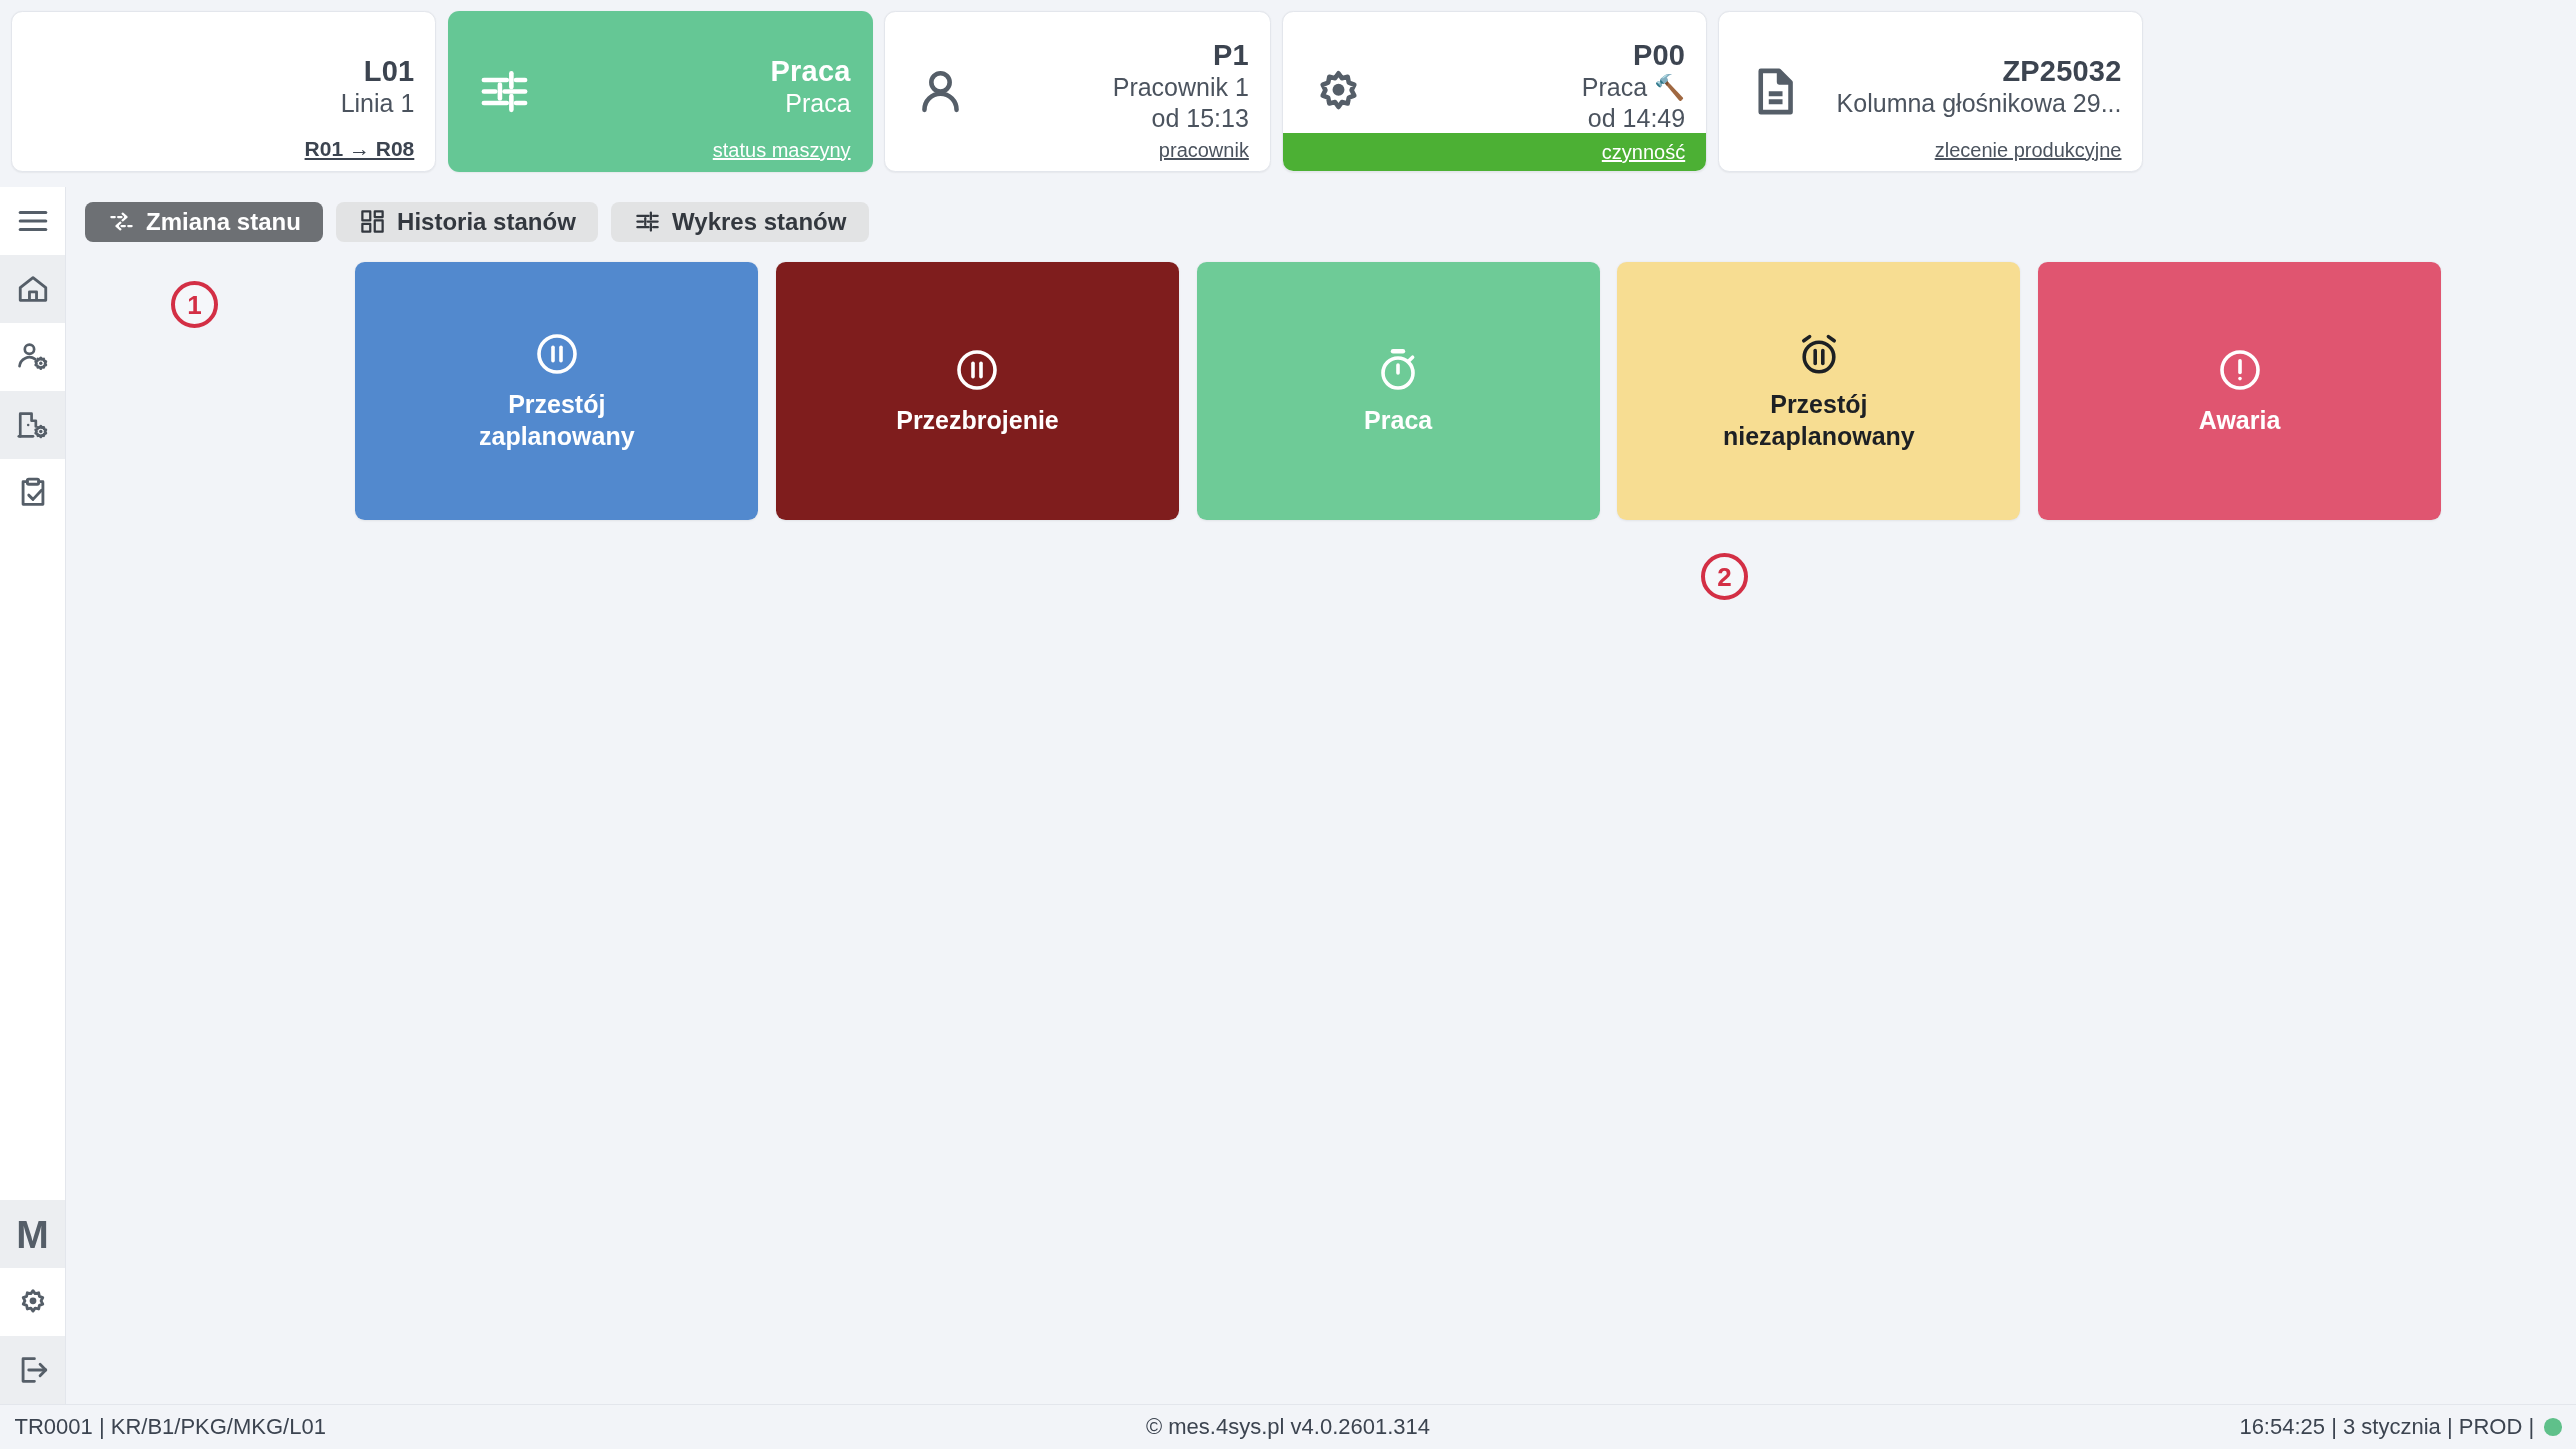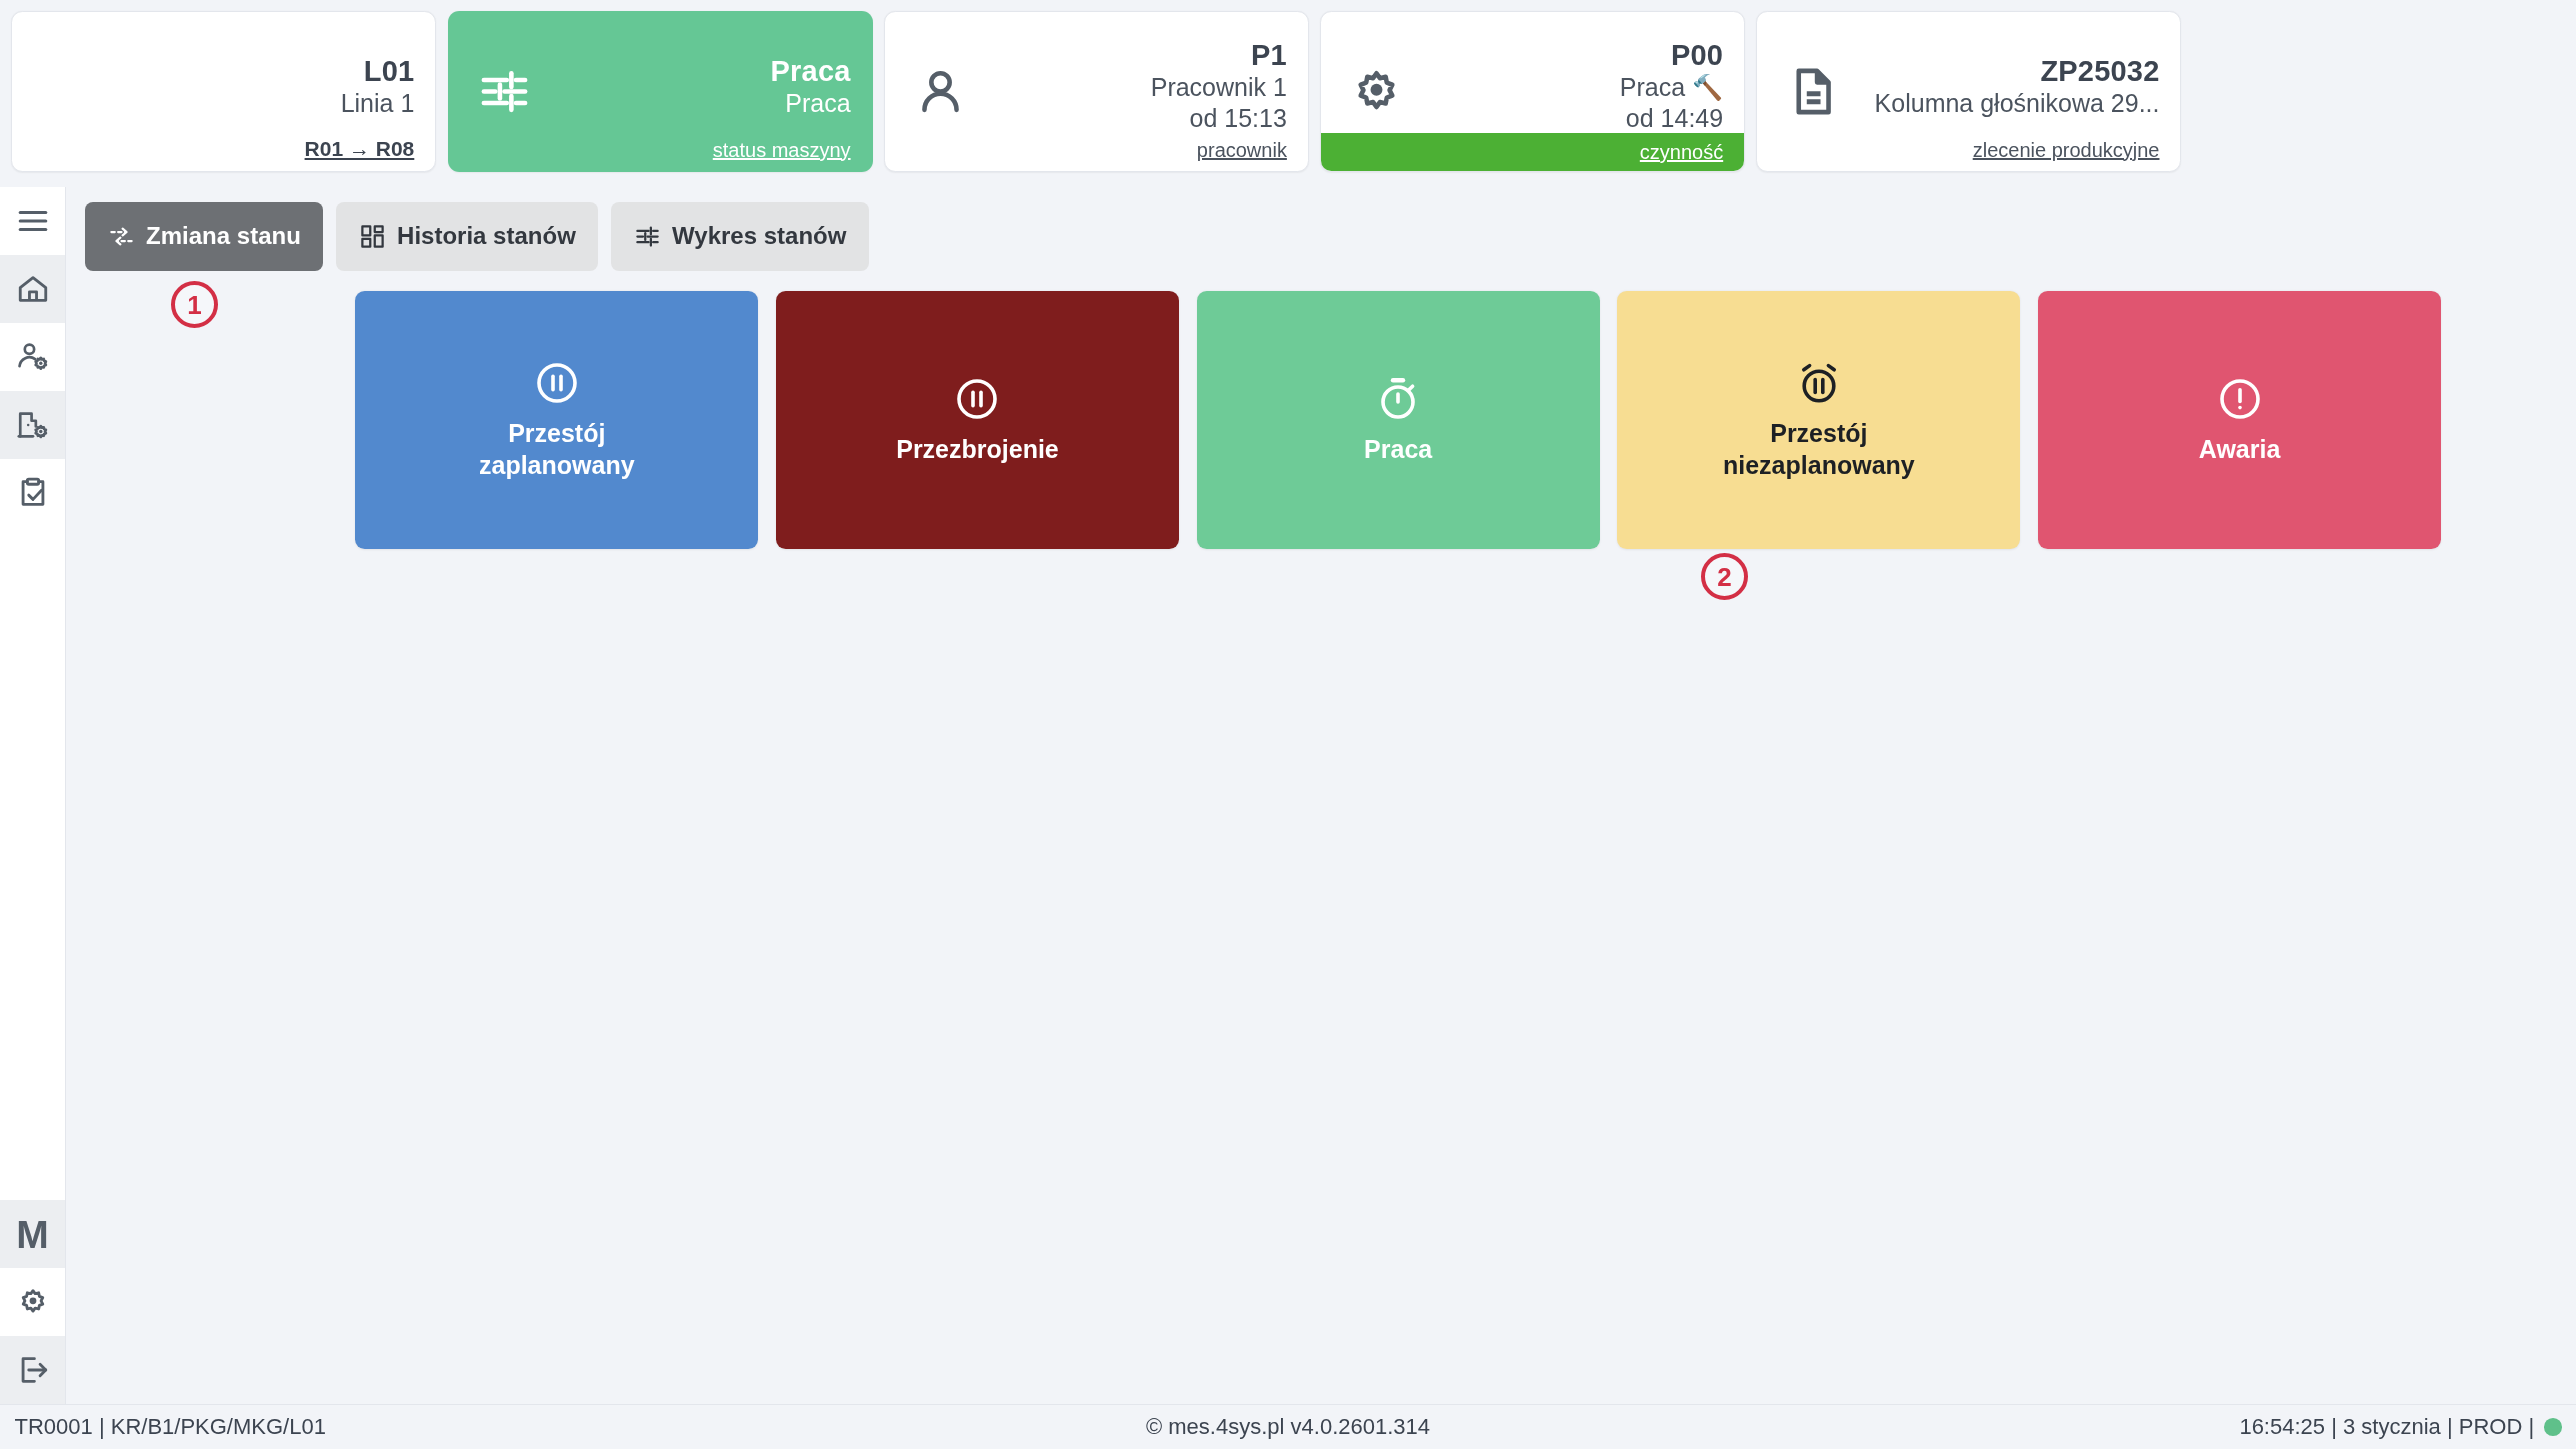--- a/index.html
+++ b/index.html
@@ -25,21 +25,21 @@
     background: #ffffff;
     border: 1.6px solid #e3e6ec;
     border-radius: 11.3px;
     display: flex; align-items: center;
     padding: 0 21px;
     overflow: hidden;
     box-shadow: 0 0.8px 1.6px rgba(0,0,0,.05);
   }
   .card.c-line   { width: 425px; }
   .card.c-status { width: 425px; border-color: transparent; background: #65c795; }
-  .card.c-worker { width: 425px; }
+  .card.c-worker { width: 387px; }
   .card.c-act    { width: 425px; }
   .card.c-order  { width: 425px; }
 
   .card-icon {
     flex: 0 0 auto; width: 69px; height: 69px;
     display: flex; align-items: center; justify-content: center;
     color: #555e68;
   }
   .card.c-status .card-icon { color: #ffffff; }
   .card-icon svg { width: 55px; height: 55px; display: block; }
@@ -93,21 +93,21 @@
   
   .main {
     position: absolute; top: 187px; left: 66px; right: 0; bottom: 45px;
     background: #f2f4f8;
     padding: 14.5px 0 0 19.3px;
   }
 
   .tabs { display: flex; gap: 13px; align-items: center; margin-bottom: 9.7px; }
   .tab {
     display: flex; align-items: center; gap: 11.3px;
-    height: 69px; padding: 0 22.5px;
+    height: 40px; padding: 0 22.5px;
     border-radius: 8px;
     background: #e2e3e4; color: #33383f;
     font-size: 24px; font-weight: 700;
     cursor: pointer; white-space: nowrap;
   }
   .tab.active { background: #6d7074; color: #ffffff; }
   .tab svg { width: 27px; height: 27px; display: block; }
 
   
   .states {

